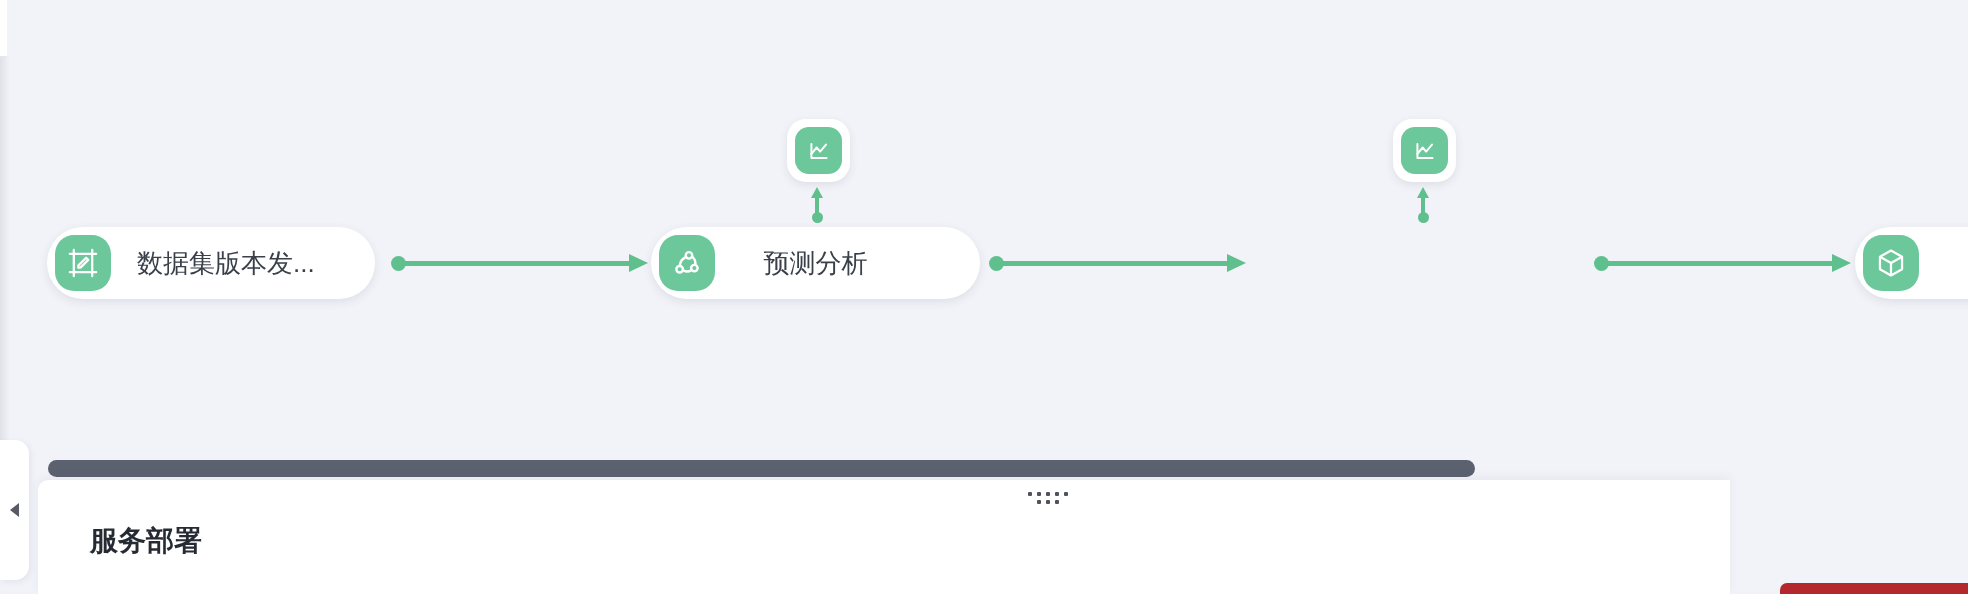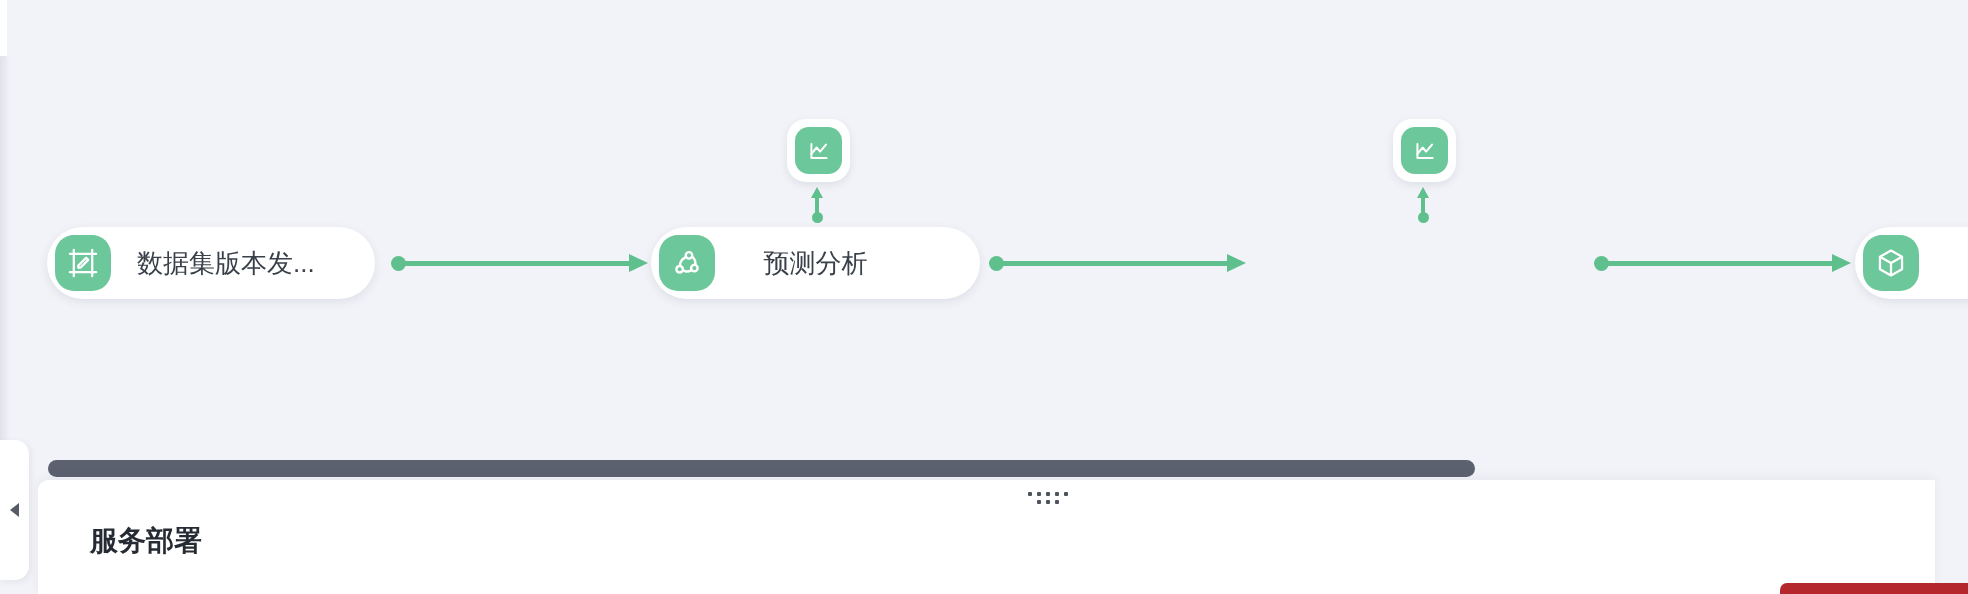--- a/index.html
+++ b/index.html
@@ -54,21 +54,21 @@
   .v-edge .edge-head{width:0;height:0;border-bottom:11px solid var(--edge);
     border-left:6.5px solid transparent;border-right:6.5px solid transparent;}
   .v-edge .edge-line{width:3.5px;height:16px;background:var(--edge);margin:-1px 0;}
   .v-edge .edge-dot{width:11px;height:11px;border-radius:50%;background:var(--edge);}
 
   
   .scrollbar{position:absolute;left:48px;top:460px;width:1427px;height:17px;border-radius:9px;
     background:var(--scrollbar);border:none;cursor:pointer;}
 
   
-  .bottom-panel{position:absolute;left:38px;top:480px;width:1897px;height:114px;background:#fff;
+  .bottom-panel{position:absolute;left:38px;top:480px;width:1692px;height:114px;background:#fff;
     border-top-left-radius:10px;box-shadow:0 -3px 10px rgba(50,60,80,.06);padding-left:48px;}
   .panel-title{position:absolute;left:52px;top:42px;font-size:28px;font-weight:700;color:var(--title-text);}
   .deploy-btn{position:absolute;left:1742px;top:103px;width:226px;height:40px;background:var(--deploy-button);
     border:none;border-radius:7px 7px 0 0;cursor:pointer;}
 
   
   .drag-handle{position:absolute;left:1028px;top:488px;width:40px;height:20px;cursor:row-resize;
     display:flex;flex-wrap:wrap;align-content:center;justify-content:center;gap:4px 5px;}
   .drag-handle i{width:4px;height:4px;border-radius:1px;background:#4e535e;display:block;}
 

